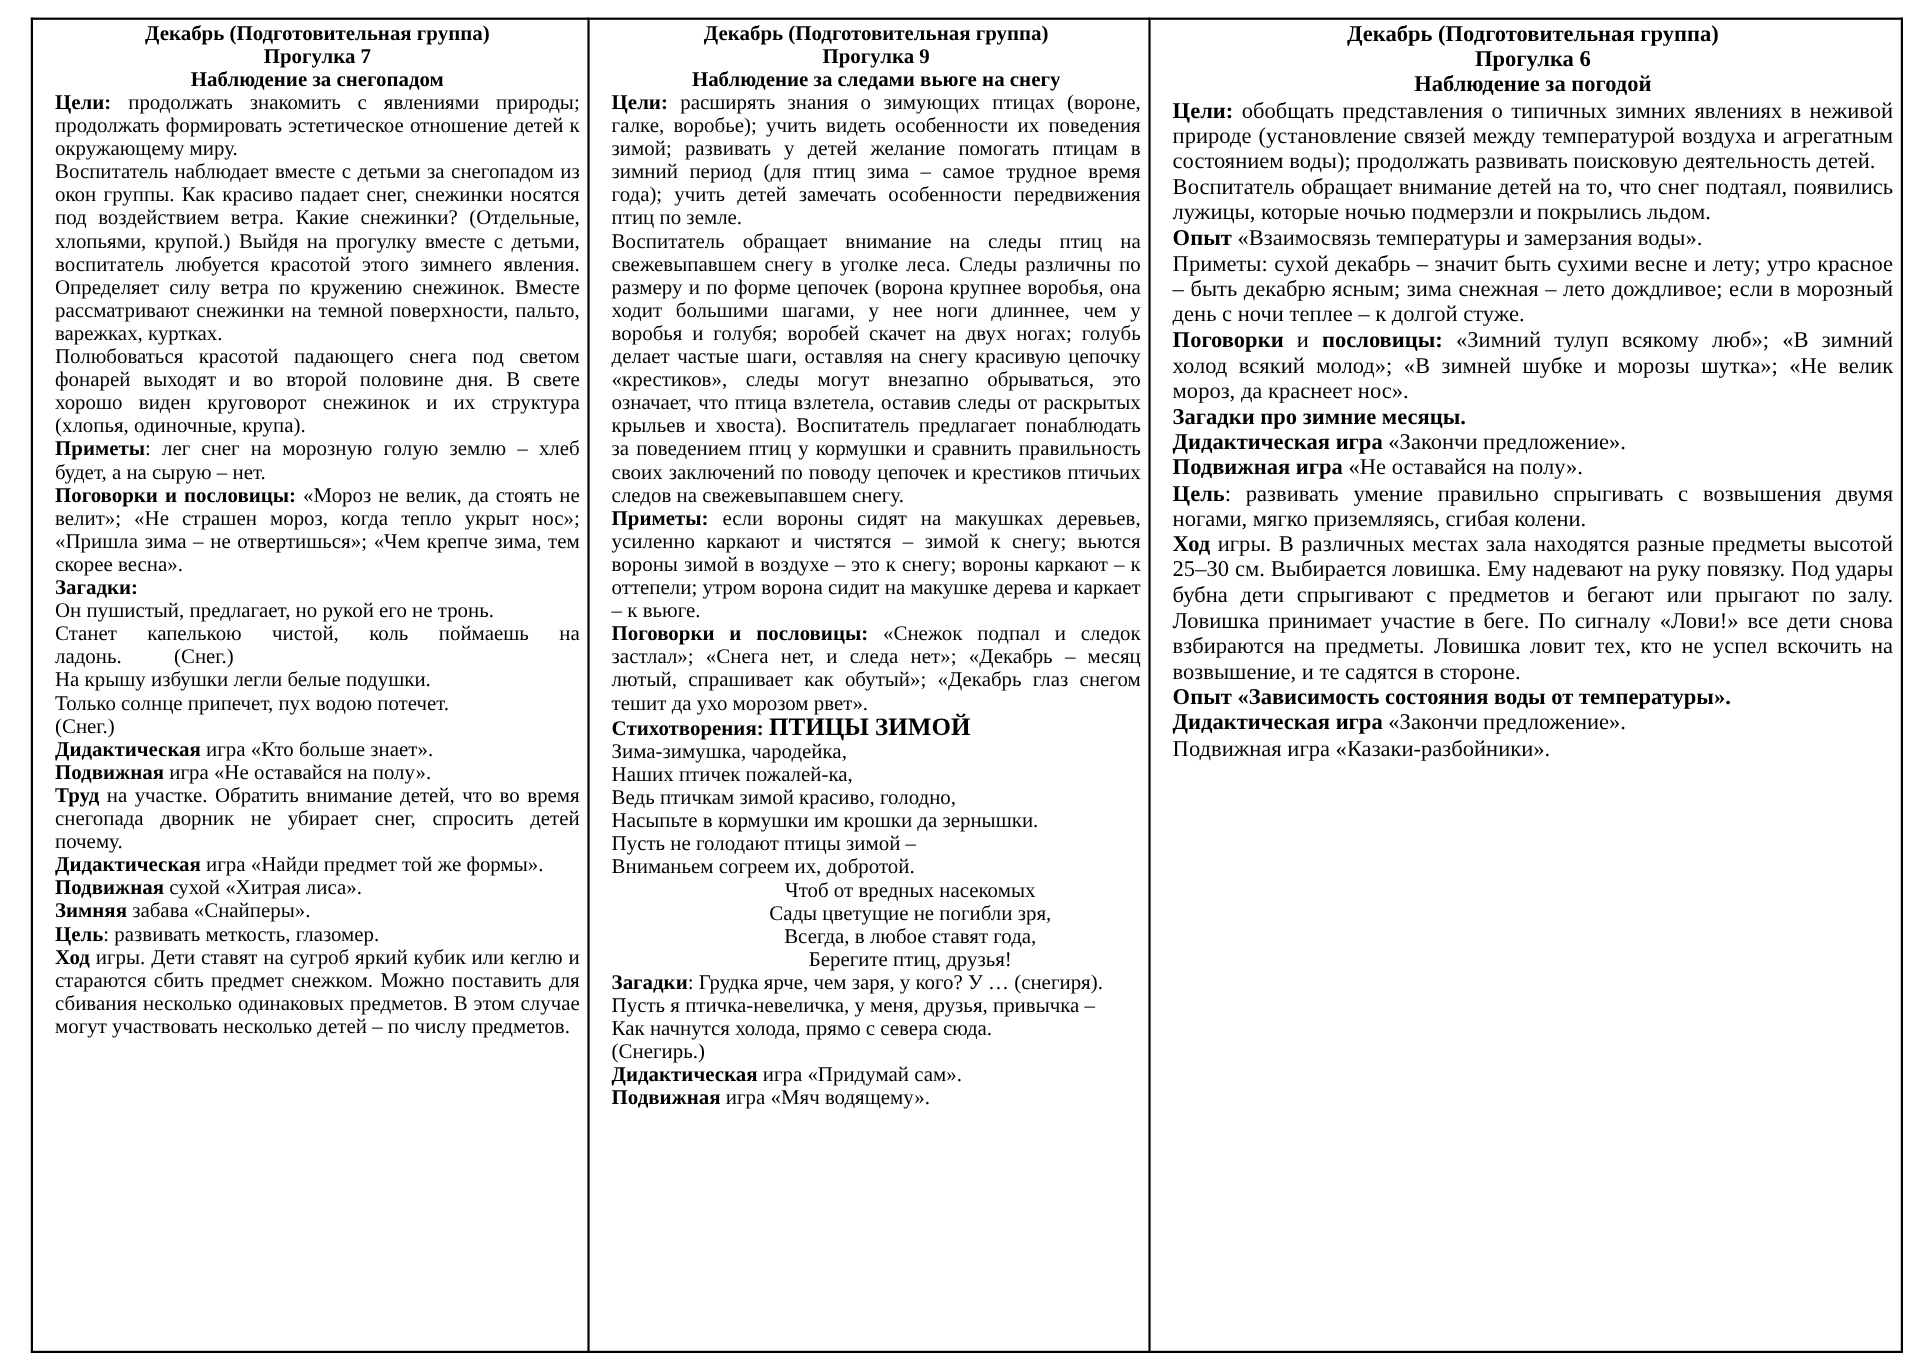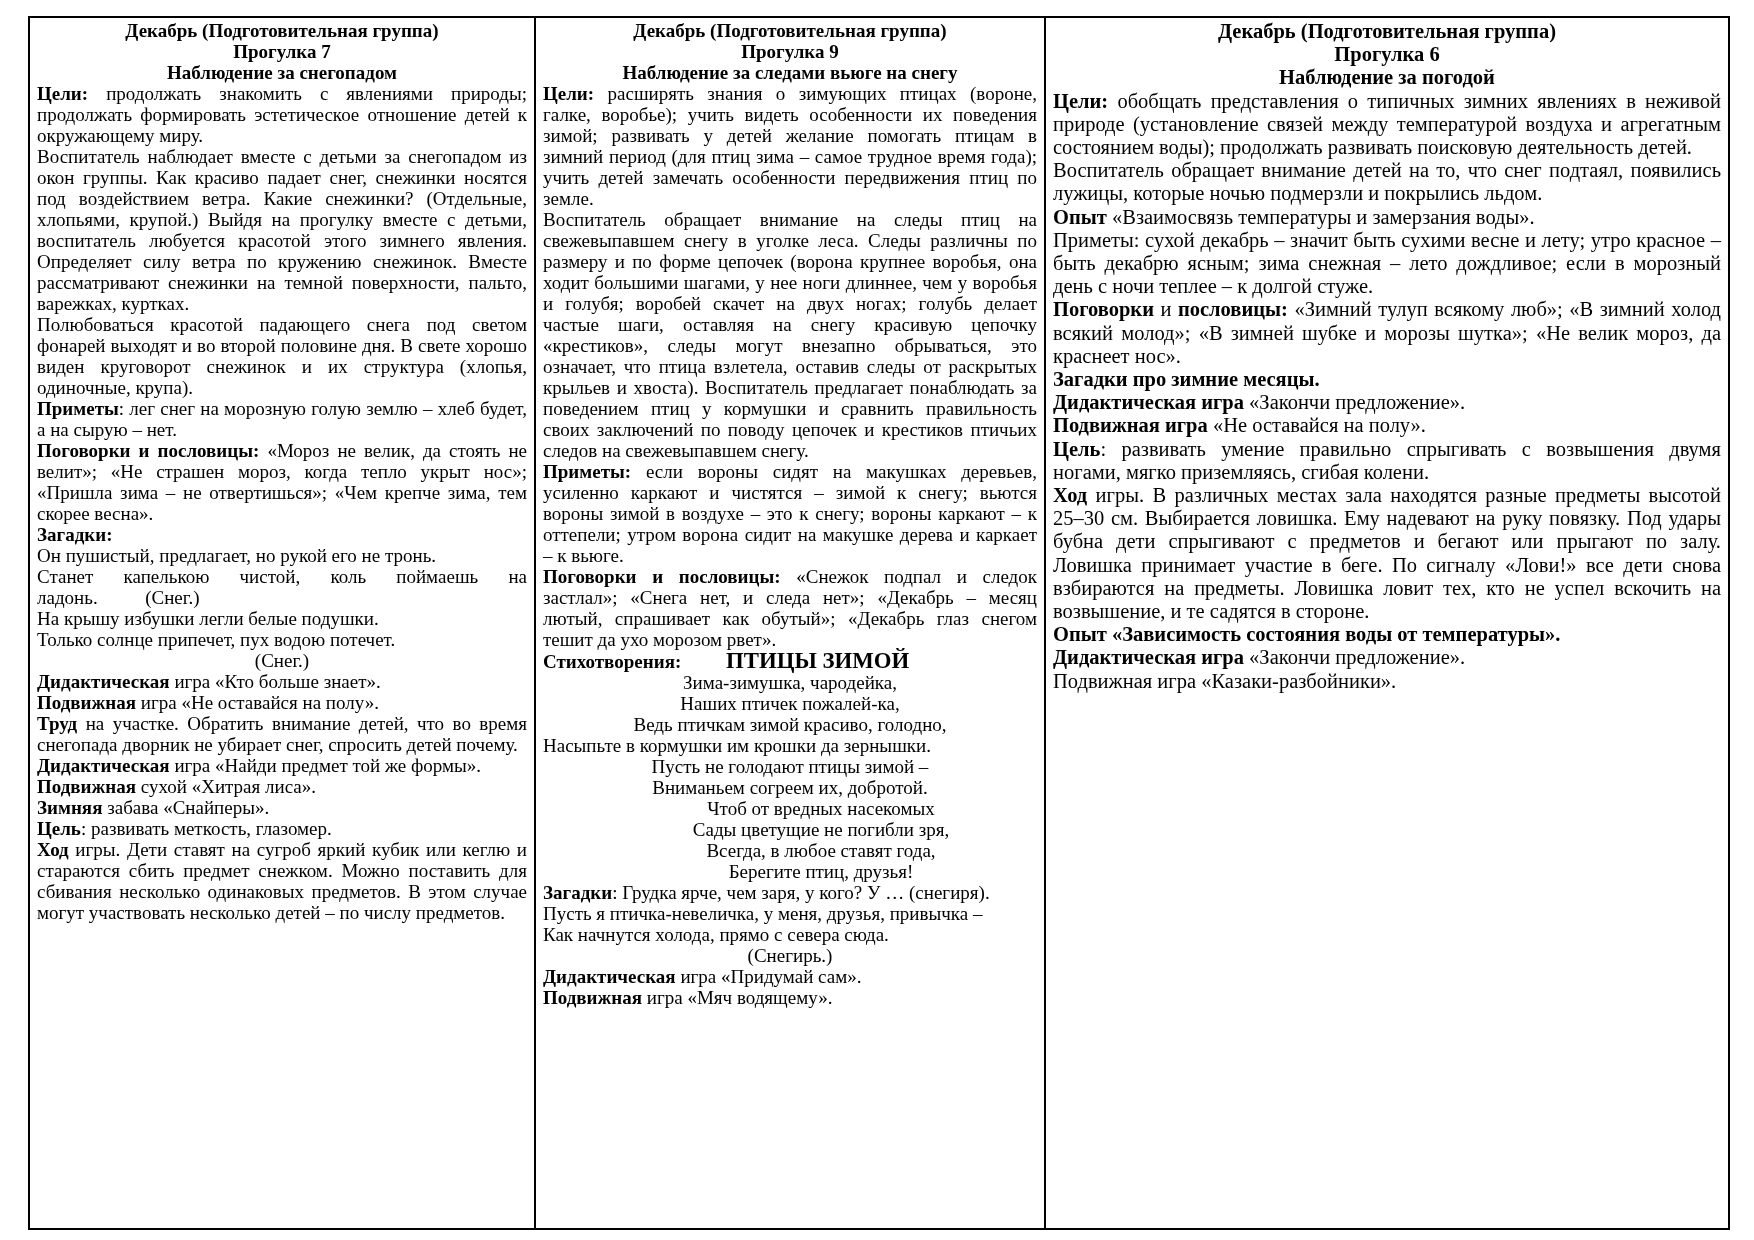--- a/index.html
+++ b/index.html
@@ -14,35 +14,35 @@
   }
   .doc { padding: 16px 26px 0 28px; }
   table.plan {
     border-collapse: collapse;
     table-layout: fixed;
     width: 1700px;
   }
   table.plan td {
     border: 2.5px solid #000;
     vertical-align: top;
-    padding: 2px 7px 8px 7px;
+    padding: 2px 7px 8px 20px;
     height: 1212px;
     overflow: hidden;
   }
   col.w0 { width: 506px; }
   col.w1 { width: 510px; }
   col.w2 { width: 684px; }
   .c0, .c1 { font-size: 19px; line-height: 21px; }
   .c2 { font-size: 20.5px; line-height: 23.2px; }
   .h { font-weight: bold; text-align: center; }
   .p { text-align: justify; }
   .b { font-weight: bold; }
-  .center { text-align: center; }
+  .center { }
   .indent { text-align: center; padding-left: 62px; }
-  .big { font-size: 1.2em; margin-left: 40px; }
+  .big { font-size: 1.2em; }
 </style>
 </head>
 <body>
 
 <div class="doc">
   <table class="plan">
     <colgroup>
       <col class="w0">
       <col class="w1">
       <col class="w2">

